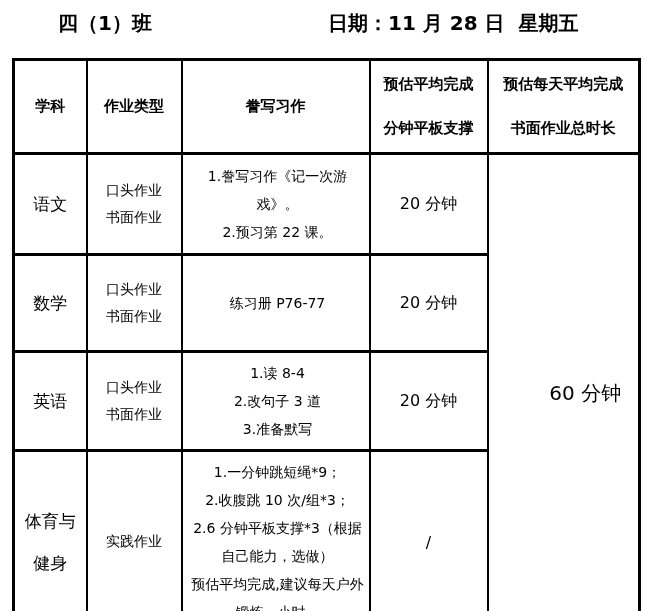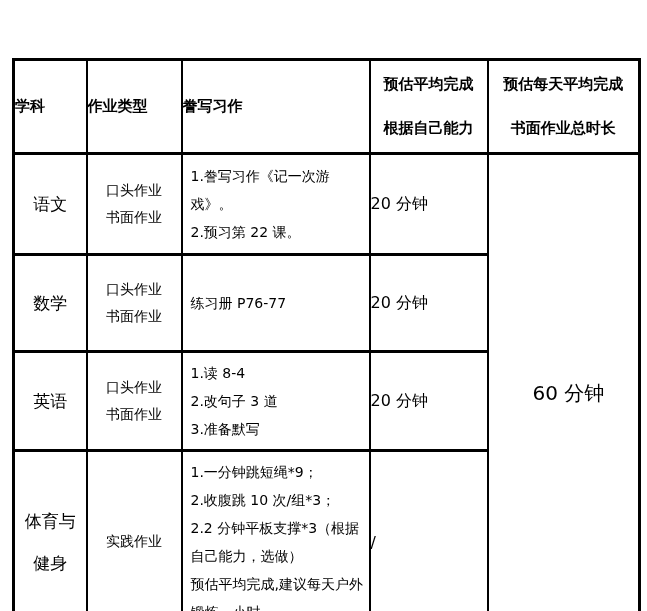--- a/index.html
+++ b/index.html
@@ -41,21 +41,21 @@
     width: 626px;
     border-collapse: collapse;
     table-layout: fixed;
     border: 3px solid #000;
   }
   table.hw th, table.hw td {
     border-style: solid;
     border-color: #000;
     border-width: 3px 2px;
     vertical-align: middle;
-    text-align: left;
+    text-align: center;
     overflow: hidden;
   }
   tr.header-row { height: 94px; }
   tr.row-1 { height: 101px; }
   tr.row-2 { height: 97px; }
   tr.row-3 { height: 97px; }
   tr.row-4 { height: 140px; }
   th.hdr { font-size: 15px; font-weight: bold; }
   .hdr-lines { display: flex; flex-direction: column; align-items: center; gap: 25px; }
   td.subject-cell { font-size: 17px; font-weight: normal; }
@@ -69,39 +69,43 @@
   }
   .content-lines div { line-height: 28px; }
   td.time-cell { font-size: 16px; }
   td.total-cell { font-size: 20px; padding-left: 44px; }
 </style>
 </head>
 <body>
 
 <div class="page">
 
+  <div class="titlebar">
+    <span class="class-name">四（1）班</span>
+    <span class="date-label">日期：11 月 28 日  星期五</span>
+  </div>
 
   <table class="hw">
     <colgroup>
       <col style="width:73px">
       <col style="width:95px">
       <col style="width:188px">
       <col style="width:118px">
       <col style="width:152px">
     </colgroup>
 
     <tbody>
         <tr class="header-row">
       <th class="hdr">学科</th>
       <th class="hdr">作业类型</th>
       <th class="hdr">誊写习作</th>
       <th class="hdr">
         <div class="hdr-lines">
               <div>预估平均完成</div>
-              <div>根据自己能力</div>
+              <div>分钟平板支撑</div>
             </div>
       </th>
       <th class="hdr">
         <div class="hdr-lines">
               <div>预估每天平均完成</div>
               <div>书面作业总时长</div>
             </div>
       </th>
     </tr>
 
@@ -178,21 +182,21 @@
       </td>
       <td class="type-cell">
         <div class="type-lines">
               <div>实践作业</div>
             </div>
       </td>
       <td class="content-cell">
         <div class="content-lines">
               <div>1.一分钟跳短绳*9；</div>
               <div>2.收腹跳 10 次/组*3；</div>
-              <div>2.2 分钟平板支撑*3（根据自己能力，选做）</div>
+              <div>2.6 分钟平板支撑*3（根据自己能力，选做）</div>
               <div>预估平均完成,建议每天户外锻炼一小时。</div>
             </div>
       </td>
       <td class="time-cell">/</td>
     </tr>
 
   </tbody>
     </table>
 </div>
 

